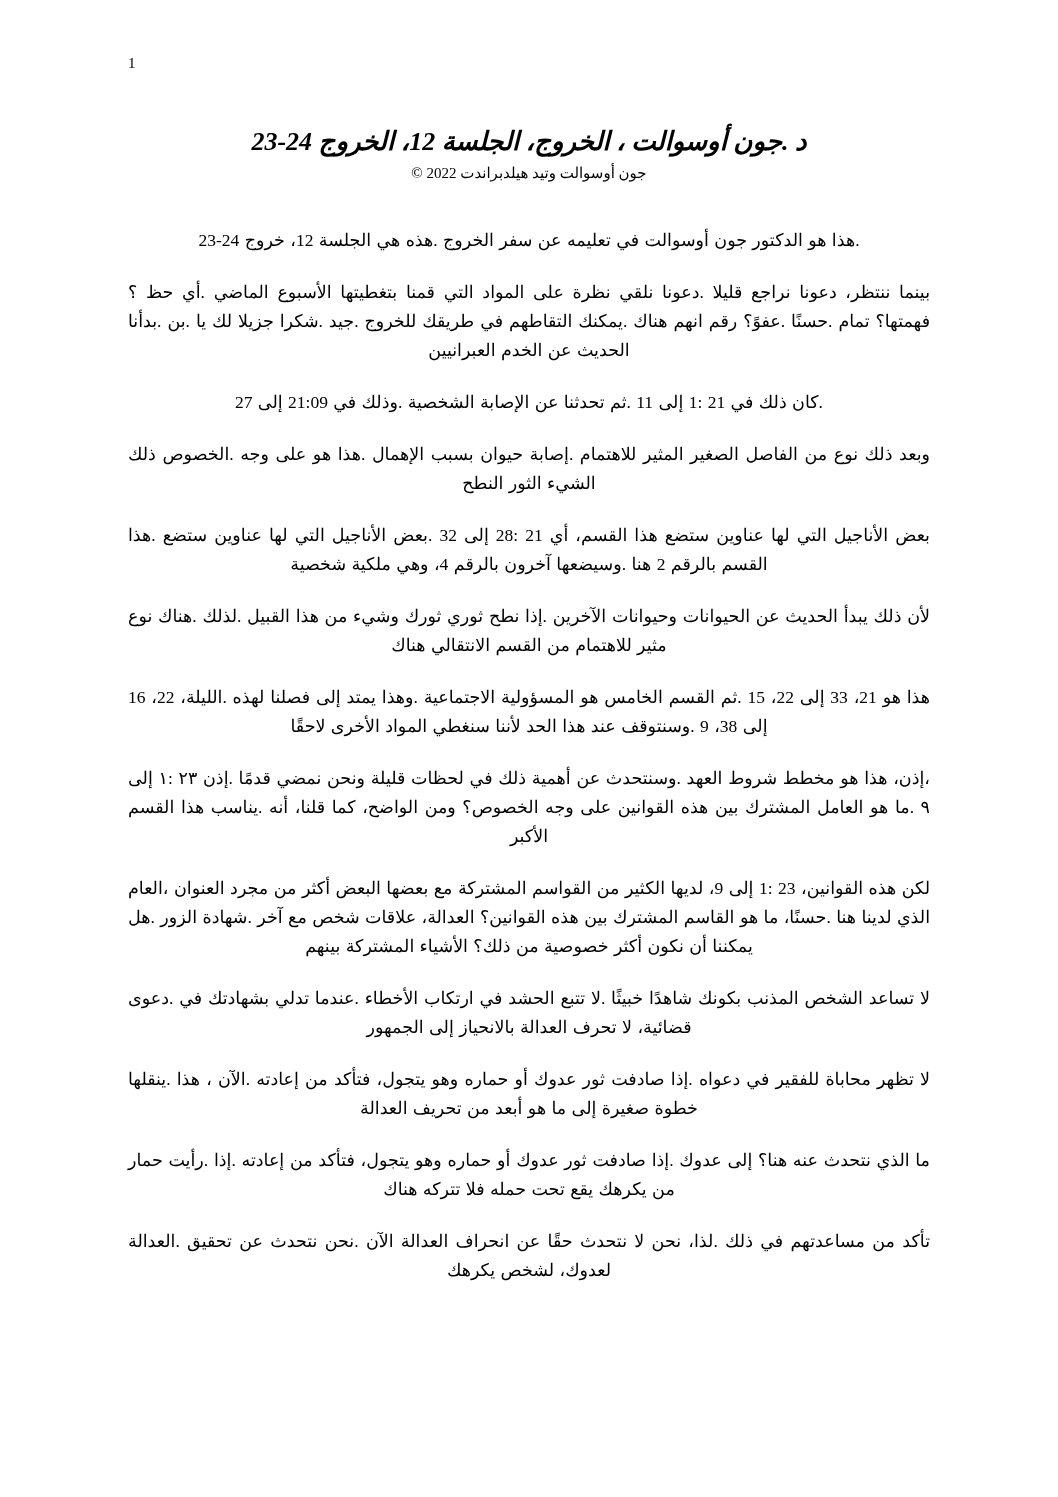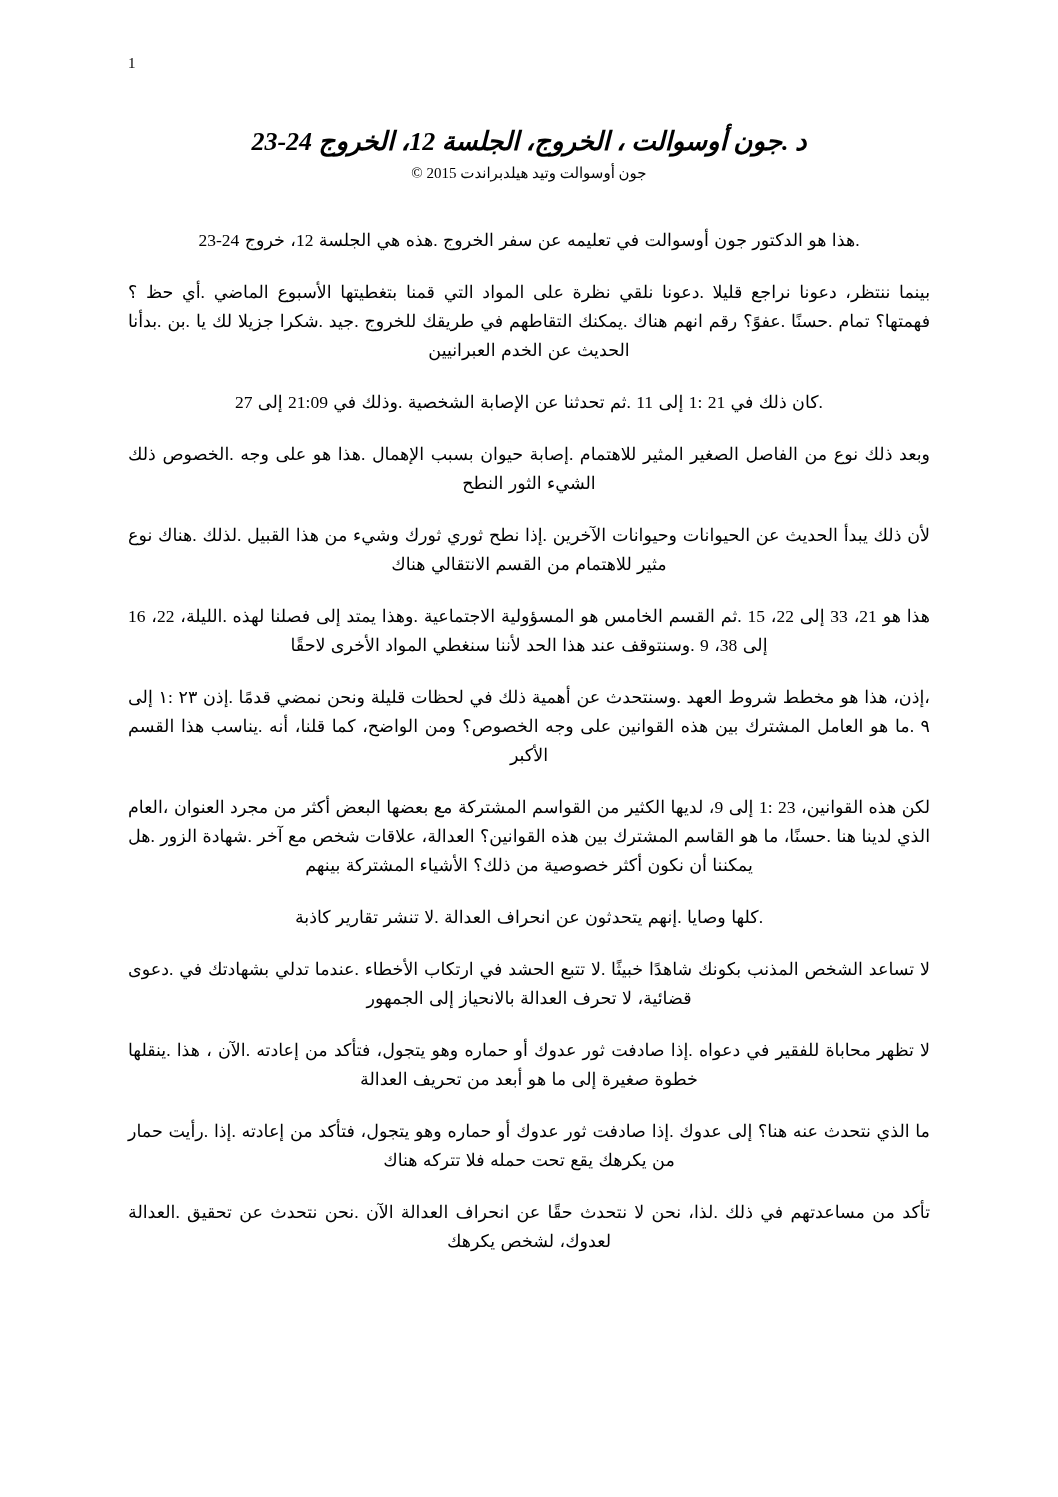--- a/index.html
+++ b/index.html
@@ -53,32 +53,32 @@
   </style>
 </head>
 <body>
 
 <div class="page">
 
   <div class="page-number">1</div>
 
   <header class="doc-header">
     <h1 class="title" dir="rtl">د .جون أوسوالت ، الخروج، الجلسة 12، الخروج 24-23</h1>
-    <div class="copyright" dir="rtl">جون أوسوالت وتيد هيلدبراندت 2015 ©</div>
+    <div class="copyright" dir="rtl">جون أوسوالت وتيد هيلدبراندت 2022 ©</div>
   </header>
 
   <main class="body-text" dir="rtl">
     <p>.هذا هو الدكتور جون أوسوالت في تعليمه عن سفر الخروج .هذه هي الجلسة 12، خروج 24-23</p>
     <p>بينما ننتظر، دعونا نراجع قليلا .دعونا نلقي نظرة على المواد التي قمنا بتغطيتها الأسبوع الماضي .أي حظ ؟ فهمتها؟ تمام .حسنًا .عفوً؟ رقم انهم هناك .يمكنك التقاطهم في طريقك للخروج .جيد .شكرا جزيلا لك يا .بن .بدأنا الحديث عن الخدم العبرانيين</p>
     <p>.كان ذلك في 21 :1 إلى 11 .ثم تحدثنا عن الإصابة الشخصية .وذلك في 21:09 إلى 27</p>
     <p>وبعد ذلك نوع من الفاصل الصغير المثير للاهتمام .إصابة حيوان بسبب الإهمال .هذا هو على وجه .الخصوص ذلك الشيء الثور النطح</p>
+    <p>بعض الأناجيل التي لها عناوين ستضع هذا القسم، أي 21 :28 إلى 32 .بعض الأناجيل التي لها عناوين ستضع .هذا القسم بالرقم 2 هنا .وسيضعها آخرون بالرقم 4، وهي ملكية شخصية</p>
     <p>لأن ذلك يبدأ الحديث عن الحيوانات وحيوانات الآخرين .إذا نطح ثوري ثورك وشيء من هذا القبيل .لذلك .هناك نوع مثير للاهتمام من القسم الانتقالي هناك</p>
     <p>هذا هو 21، 33 إلى 22، 15 .ثم القسم الخامس هو المسؤولية الاجتماعية .وهذا يمتد إلى فصلنا لهذه .الليلة، 22، 16 إلى 38، 9 .وسنتوقف عند هذا الحد لأننا سنغطي المواد الأخرى لاحقًا</p>
     <p>،إذن، هذا هو مخطط شروط العهد .وسنتحدث عن أهمية ذلك في لحظات قليلة ونحن نمضي قدمًا .إذن ٢٣ :١ إلى ٩ .ما هو العامل المشترك بين هذه القوانين على وجه الخصوص؟ ومن الواضح، كما قلنا، أنه .يناسب هذا القسم الأكبر</p>
     <p>لكن هذه القوانين، 23 :1 إلى 9، لديها الكثير من القواسم المشتركة مع بعضها البعض أكثر من مجرد العنوان ،العام الذي لدينا هنا .حسنًا، ما هو القاسم المشترك بين هذه القوانين؟ العدالة، علاقات شخص مع آخر .شهادة الزور .هل يمكننا أن نكون أكثر خصوصية من ذلك؟ الأشياء المشتركة بينهم</p>
-    <p>.كلها وصايا .إنهم يتحدثون عن انحراف العدالة .لا تنشر تقارير كاذبة</p>
     <p>لا تساعد الشخص المذنب بكونك شاهدًا خبيثًا .لا تتبع الحشد في ارتكاب الأخطاء .عندما تدلي بشهادتك في .دعوى قضائية، لا تحرف العدالة بالانحياز إلى الجمهور</p>
     <p>لا تظهر محاباة للفقير في دعواه .إذا صادفت ثور عدوك أو حماره وهو يتجول، فتأكد من إعادته .الآن ، هذا .ينقلها خطوة صغيرة إلى ما هو أبعد من تحريف العدالة</p>
     <p>ما الذي نتحدث عنه هنا؟ إلى عدوك .إذا صادفت ثور عدوك أو حماره وهو يتجول، فتأكد من إعادته .إذا .رأيت حمار من يكرهك يقع تحت حمله فلا تتركه هناك</p>
     <p>تأكد من مساعدتهم في ذلك .لذا، نحن لا نتحدث حقًا عن انحراف العدالة الآن .نحن نتحدث عن تحقيق .العدالة لعدوك، لشخص يكرهك</p>
   </main>
 
 </div>
 
 </body></html>

